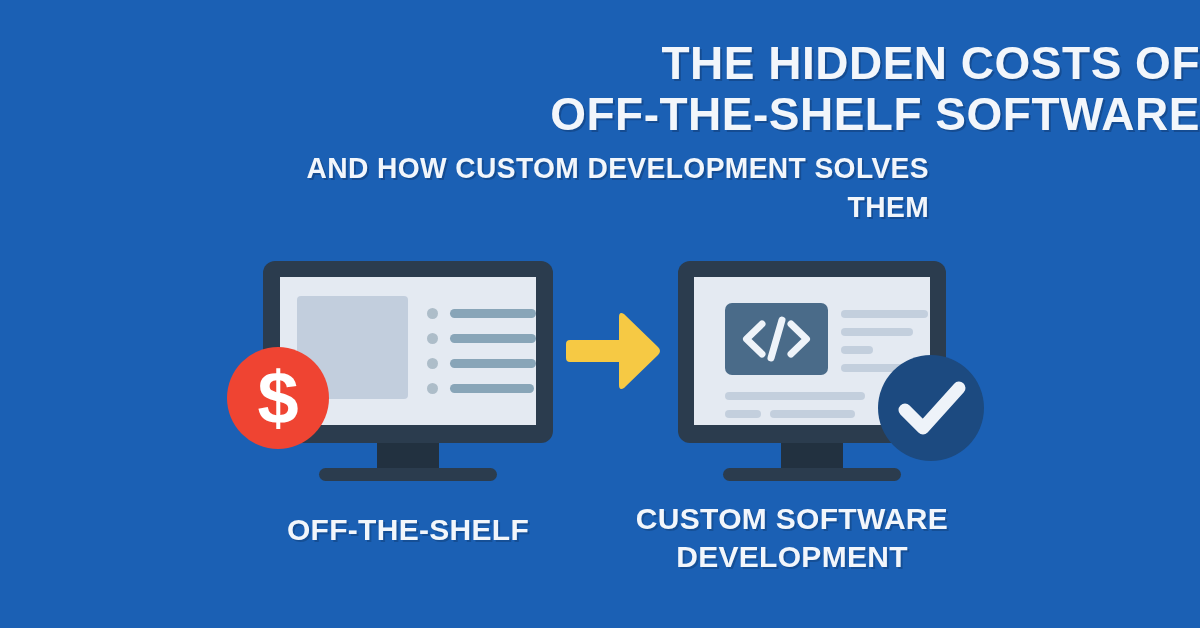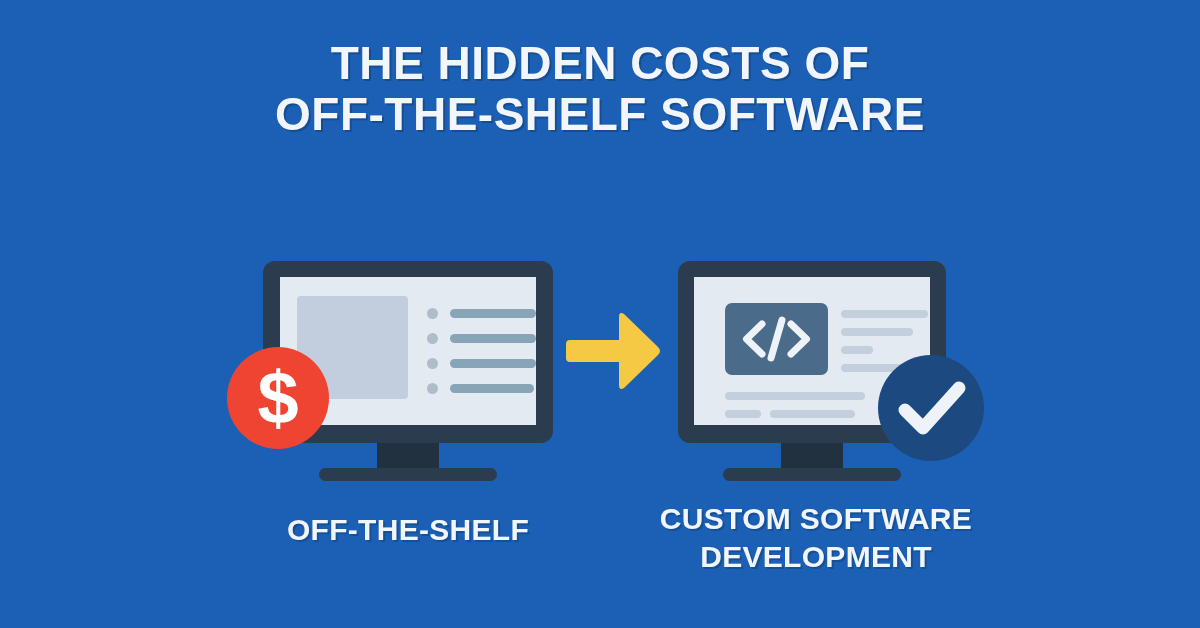--- a/index.html
+++ b/index.html
@@ -20,21 +20,21 @@
     background: #1b60b4;
     overflow: hidden;
   }
 
   
   .headline {
     position: absolute;
     left: 0;
     top: 38px;
     width: 1200px;
-    text-align: center;
+    text-align: right;
   }
   .title-line {
     display: block;
     color: #f2f6fb;
     font-family: "Liberation Sans", sans-serif;
     font-weight: bold;
     font-size: 46px;
     line-height: 51px;
     letter-spacing: 0.5px;
     text-shadow: 2px 2px 0 rgba(12, 48, 95, 0.40);
@@ -181,20 +181,23 @@
   }
 </style>
 </head>
 <body>
 
 <div id="canvas">
 
   <div class="headline">
     <span class="title-line">THE HIDDEN COSTS OF</span>
     <span class="title-line">OFF-THE-SHELF SOFTWARE</span>
+    <div class="subtitle-wrap">
+      <span class="subtitle">AND HOW CUSTOM DEVELOPMENT SOLVES THEM</span>
+    </div>
   </div>
 
   <div class="monitor" style="left:263px; top:261px; width:290px; height:220px;">
 
     <div class="monitor-body" style="width:290px; height:182px;"></div>
 
     <div class="monitor-screen" style="left:17px; top:16px; width:256px; height:148px;">
 
       <div class="screen-thumb" style="left:17px; top:19px; width:111px; height:103px;"></div>
 
@@ -261,18 +264,18 @@
   <div class="badge badge-check" style="left:878px; top:355px; width:106px; height:106px;">
     <svg class="check-glyph" viewBox="0 0 106 106" xmlns="http://www.w3.org/2000/svg">
       <path d="M27 55 L45 73 L81 33" stroke="#eef3f9" stroke-width="13" stroke-linecap="round" stroke-linejoin="round" fill="none"></path>
     </svg>
   </div>
 
   <div class="caption" style="left:208px; top:500px; width:400px;margin-top:11px;">
     <span>OFF-THE-SHELF</span><br>
   </div>
 
-  <div class="caption" style="left:612px; top:500px; width:408px;">
+  <div class="caption" style="left:588px; top:500px; width:408px;">
     <span>CUSTOM SOFTWARE</span><br>
     <span>DEVELOPMENT</span>
   </div>
 
 </div>
 
 </body></html>

